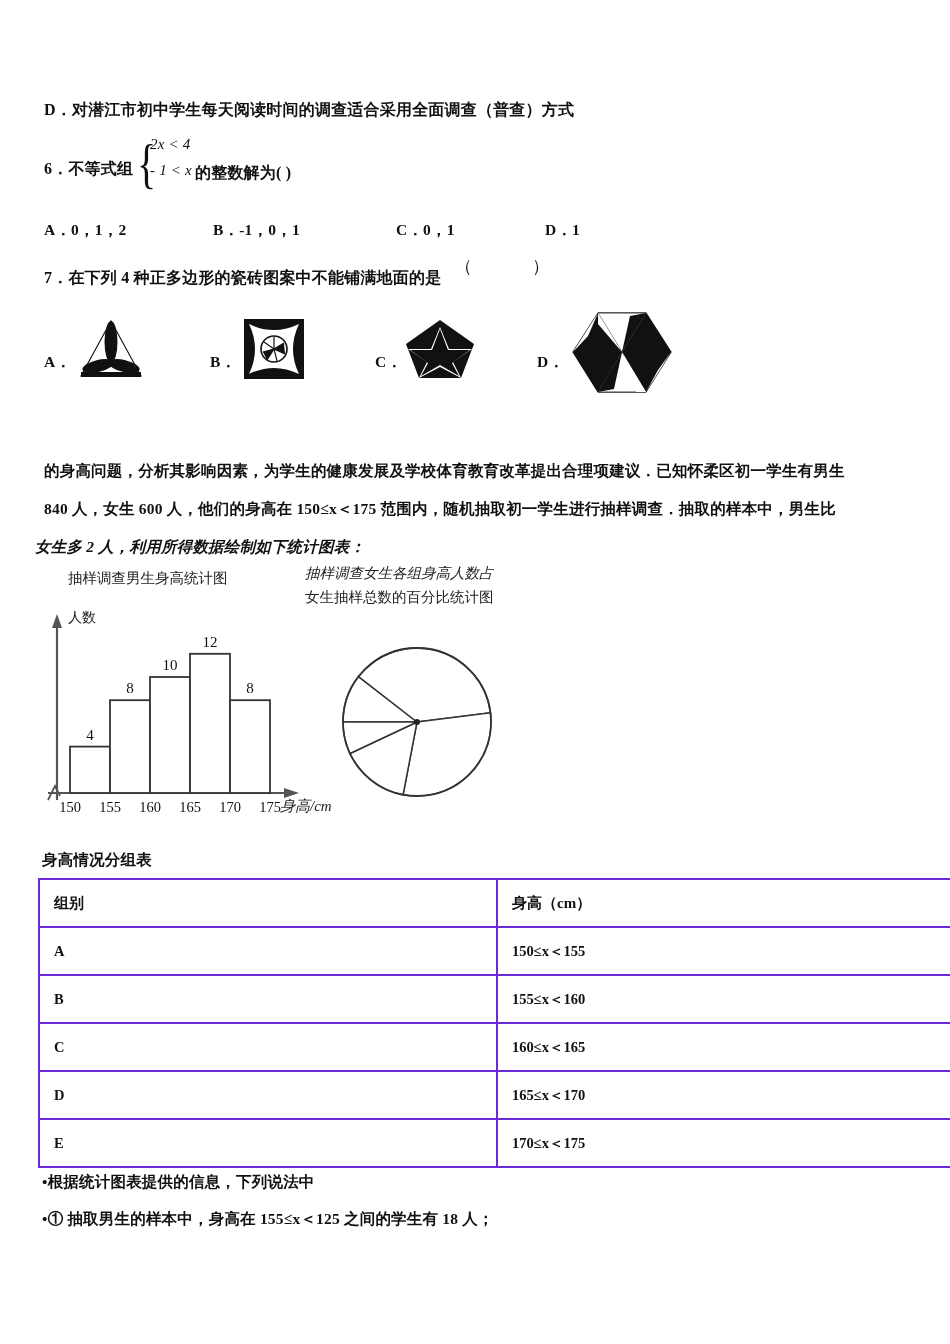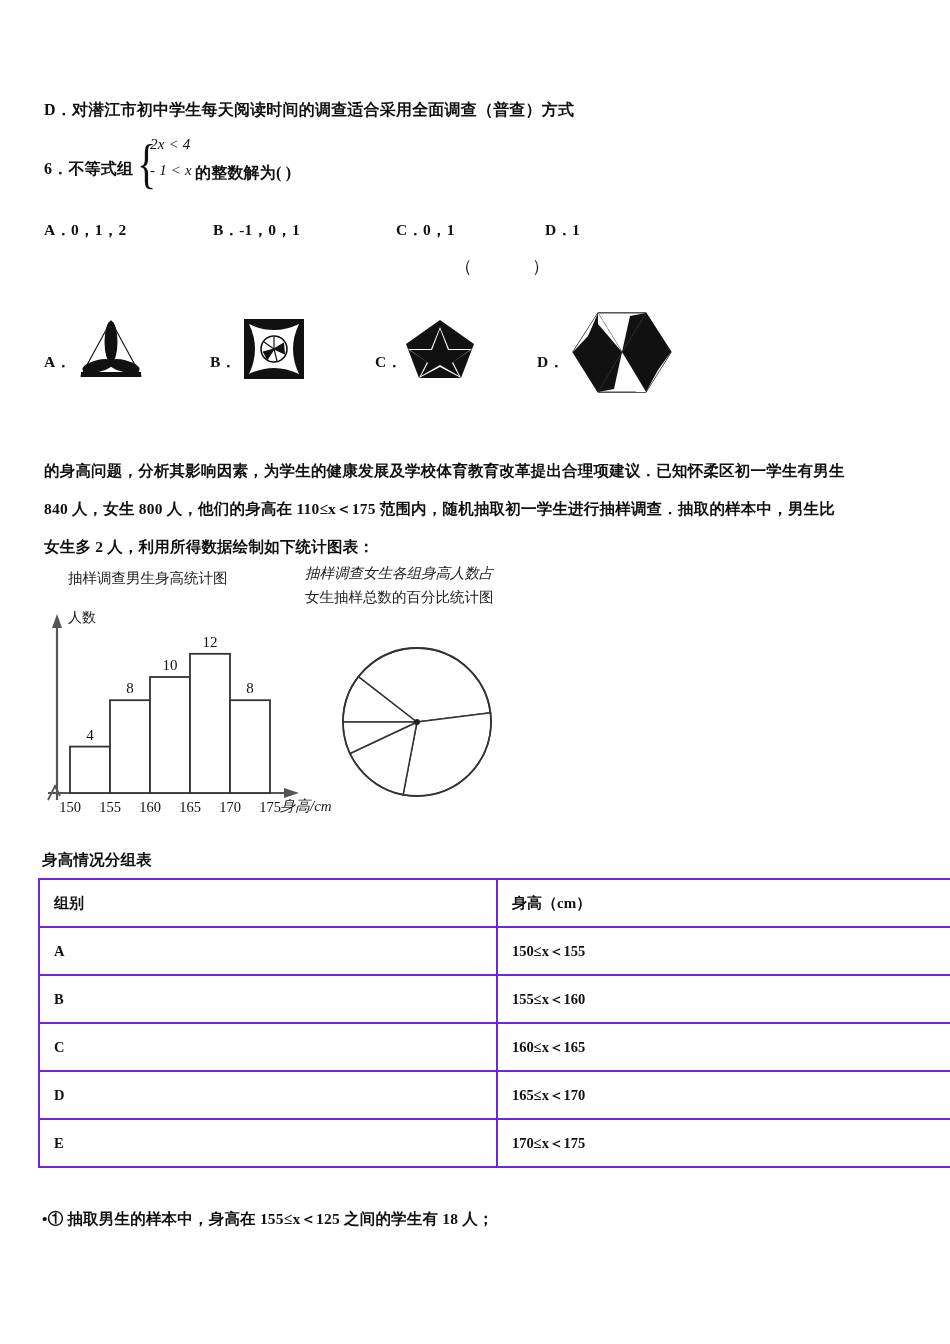--- a/index.html
+++ b/index.html
@@ -73,21 +73,21 @@
   .fig { position: absolute; }
   #fig-a { left: 78px;  top: 318px; }
   #fig-b { left: 243px; top: 318px; }
   #fig-c { left: 404px; top: 318px; }
   #fig-d { left: 570px; top: 310px; }
 
   
   #q8-l1 { left: 44px;  top: 423px; }
   #q8-l2 { left: 44px;  top: 461px; }
   #q8-l3 { left: 44px;  top: 499px; }
-  #q8-l4 { left: 44px;  top: 537px; }
+  #q8-l4 { left: 35px;  top: 537px; font-style: italic; }
 
   
   .chart-cap {
     position: absolute;
     font-family: "Liberation Sans", "DejaVu Sans", sans-serif;
     font-size: 14.5px;
     font-weight: 500;
     color: #222;
     white-space: nowrap;
   }
@@ -155,20 +155,21 @@
   <div id="q6-brace">{</div>
   <div class="txt" id="q6-ineq1">2x &lt; 4</div>
   <div class="txt" id="q6-ineq2">- 1 &lt; x</div>
   <div class="txt" id="q6-stem-post">的整数解为( )</div>
 
   <div class="txt" id="q6-a">A．0，1，2</div>
   <div class="txt" id="q6-b">B．-1，0，1</div>
   <div class="txt" id="q6-c">C．0，1</div>
   <div class="txt" id="q6-d2">D．1</div>
 
+  <div class="txt" id="q7-stem">7．在下列 4 种正多边形的瓷砖图案中不能铺满地面的是</div>
   <div class="txt" id="q7-paren">（      ）</div>
 
   <div class="txt opt-label" id="q7-l-a">A．</div>
   <div class="txt opt-label" id="q7-l-b">B．</div>
   <div class="txt opt-label" id="q7-l-c">C．</div>
   <div class="txt opt-label" id="q7-l-d">D．</div>
 
   <div class="fig" id="fig-a">
     <svg width="66" height="62" viewBox="0 0 66 62">
       <polygon points="33,3 63,58 3,58" fill="#ffffff" stroke="#111" stroke-width="1.1"></polygon>
@@ -221,21 +222,21 @@
       <polygon points="52,42 44,79 28,82" fill="#111"></polygon>
       <polygon points="52,42 76,82 66,82" fill="#ffffff"></polygon>
       <polygon points="3,42 28,3 18,26" fill="#ffffff"></polygon>
       <polygon points="101,42 76,82 88,60" fill="#ffffff"></polygon>
       <polygon points="52,42 3,42 24,57" fill="#111"></polygon>
       <polygon points="52,42 101,42 80,27" fill="#111"></polygon>
     </svg>
   </div>
 
   <div class="txt body-line" id="q8-l2">的身高问题，分析其影响因素，为学生的健康发展及学校体育教育改革提出合理项建议．已知怀柔区初一学生有男生</div>
-  <div class="txt body-line" id="q8-l3">840 人，女生 800 人，他们的身高在 110≤x＜175 范围内，随机抽取初一学生进行抽样调查．抽取的样本中，男生比</div>
+  <div class="txt body-line" id="q8-l3">840 人，女生 600 人，他们的身高在 150≤x＜175 范围内，随机抽取初一学生进行抽样调查．抽取的样本中，男生比</div>
   <div class="txt body-line" id="q8-l4">女生多 2 人，利用所得数据绘制如下统计图表：</div>
 
   <div class="chart-cap" id="cap-bar">抽样调查男生身高统计图</div>
   <div class="chart-cap" id="cap-pie-1">抽样调查女生各组身高人数占</div>
   <div class="chart-cap" id="cap-pie-2">女生抽样总数的百分比统计图</div>
 
   <div class="axis-name" id="ylabel-people">人数</div>
   <div class="axis-name" id="xlabel-height">身高/cm</div>
 
   <svg id="charts" width="950" height="235" viewBox="0 0 950 235">
@@ -333,15 +334,16 @@
         <td class="c1">D</td>
         <td class="c2">165≤x＜170</td>
       </tr>
       <tr>
         <td class="c1">E</td>
         <td class="c2">170≤x＜175</td>
       </tr>
     </tbody>
   </table>
 
+  <div class="txt body-line" id="st-0">•根据统计图表提供的信息，下列说法中</div>
   <div class="txt body-line" id="st-1">•① 抽取男生的样本中，身高在 155≤x＜125 之间的学生有 18 人；</div>
 
 </div>
 
 </body></html>

